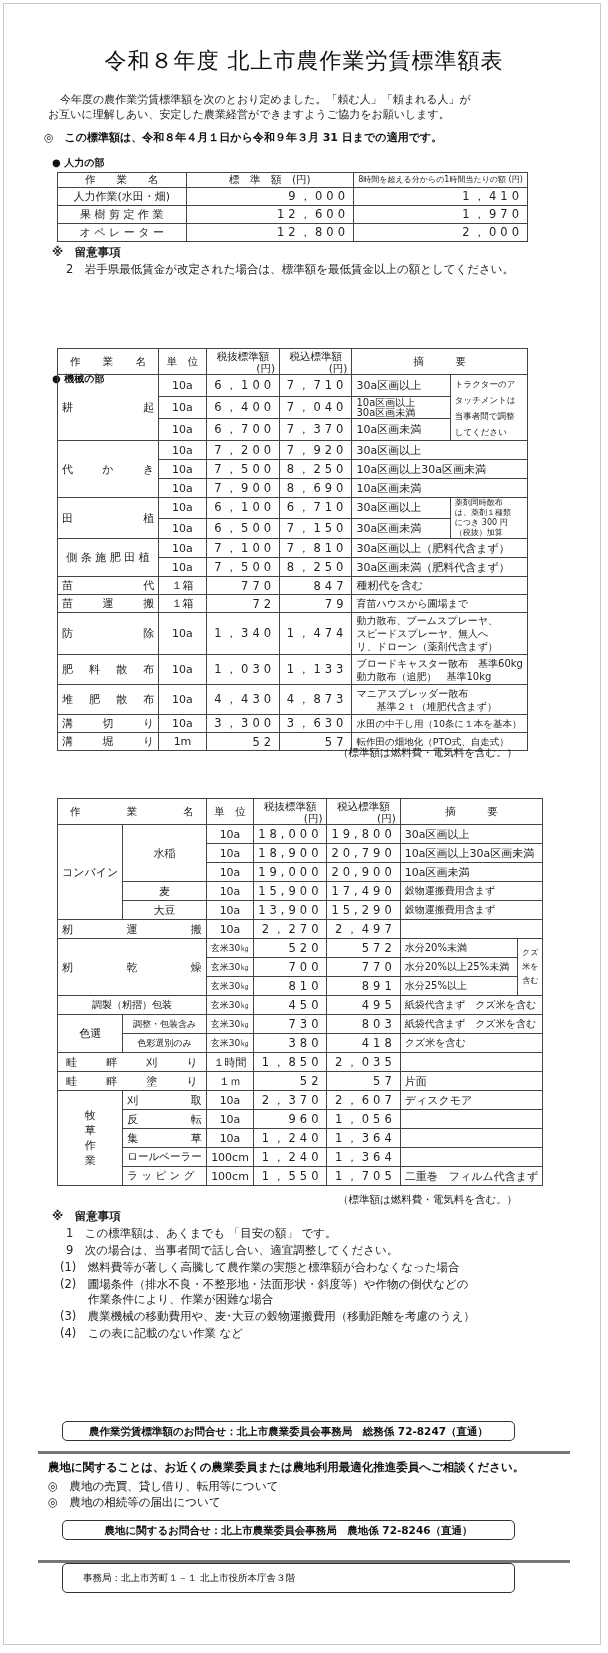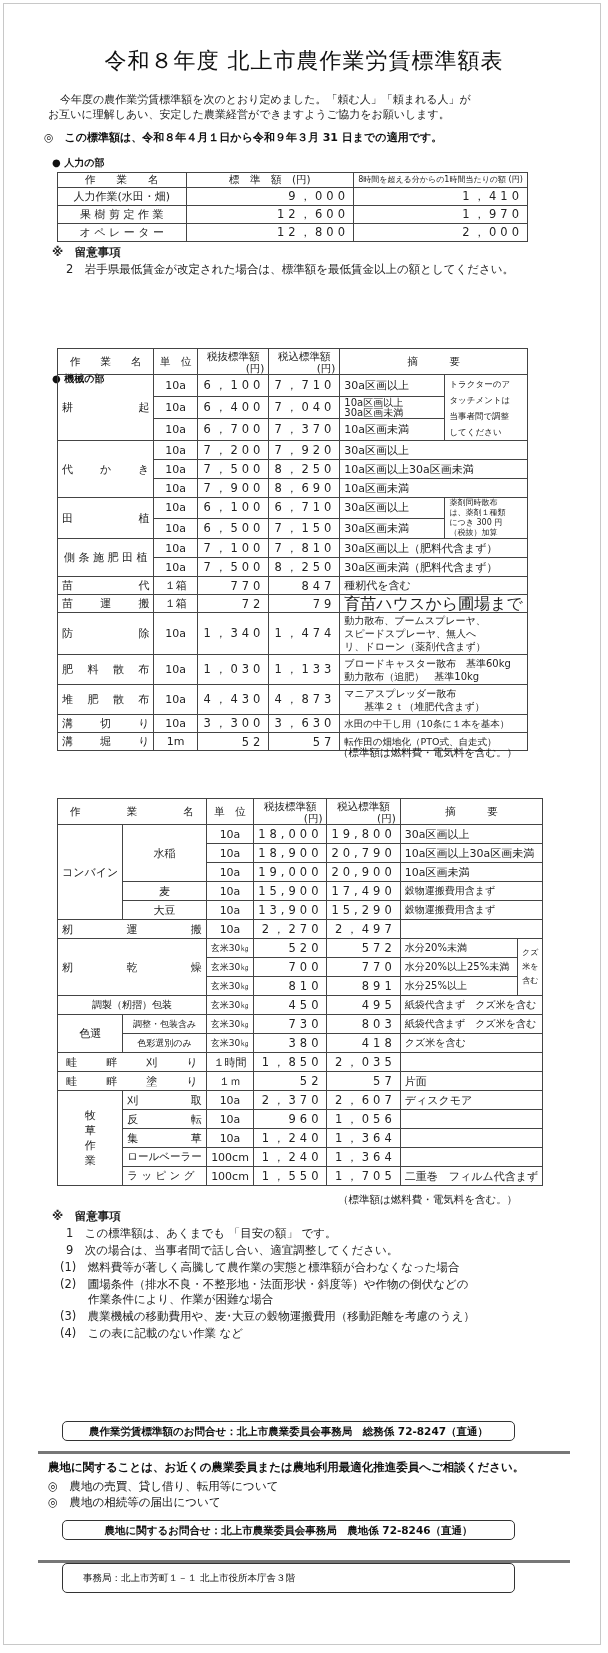--- a/index.html
+++ b/index.html
@@ -216,21 +216,21 @@
         <td>
           <div class="jus">
             <span>苗</span>
             <span>運</span>
             <span>搬</span>
           </div>
         </td>
         <td class="c">１箱</td>
         <td class="num">72</td>
         <td class="num">79</td>
-        <td colspan="2" style="font-size: 16px; line-height: 13px;">
+        <td colspan="2" style="font-size: 10px; line-height: 13px;">
           <div>育苗ハウスから圃場まで</div>
         </td>
       </tr>
       <tr style="height: 42px;">
         <td>
           <div class="jus">
             <span>防</span>
             <span>除</span>
           </div>
         </td>

